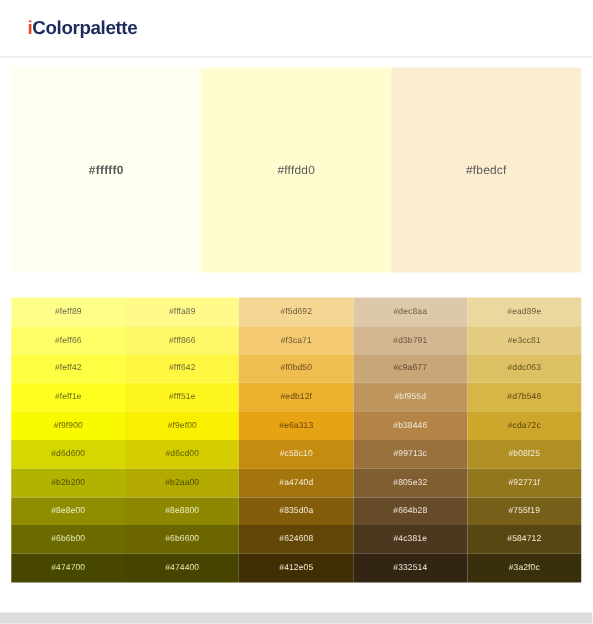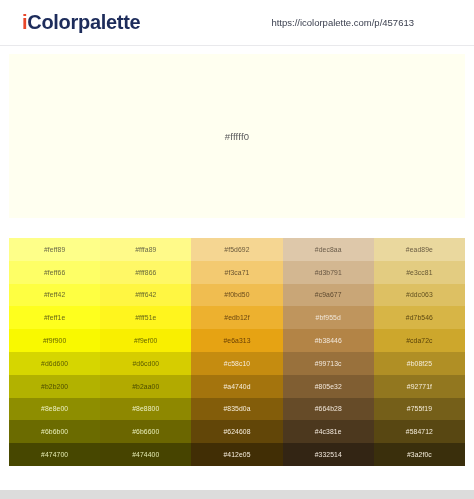--- a/index.html
+++ b/index.html
@@ -19,21 +19,21 @@
   #site-header {
     height: 46px;
     background: #ffffff;
     border-bottom: 1px solid #e9e9ec;
     display: flex;
     align-items: center;
     padding: 0 12px 0 22px;
     box-sizing: border-box;
   }
   #brand-logo {
-    font-size: 20px;
+    font-size: 15px;
     font-weight: bold;
     letter-spacing: -0.3px;
     white-space: nowrap;
   }
   #brand-logo .brand-i {
     color: #e8472a;
   }
   #brand-logo .brand-rest {
     color: #1d2c5b;
   }
@@ -103,26 +103,31 @@
     background: #dcdcdc;
   }
 </style>
 </head>
 <body>
 
 <header id="site-header">
   <div id="brand-logo">
     <span class="brand-i">i</span><span class="brand-rest">Colorpalette</span>
   </div>
-  <div id="palette-url">https://icolorpalette.com/p/457613</div>
 </header>
 
 <section id="main-palette">
-    <div class="main-swatch" style="background: rgb(255, 255, 240);">
+    <div class="main-swatch" style="background: rgb(255, 255, 240); font-weight: bold;">
       <span class="main-swatch-label" style="color: rgb(88, 88, 90);">#fffff0</span>
+    </div>
+    <div class="main-swatch" style="background: rgb(255, 253, 208);">
+      <span class="main-swatch-label" style="color: rgb(88, 88, 90);">#fffdd0</span>
+    </div>
+    <div class="main-swatch" style="background: rgb(251, 237, 207);">
+      <span class="main-swatch-label" style="color: rgb(88, 88, 90);">#fbedcf</span>
     </div>
   </section>
 
 <section id="shade-grid">
     <div class="shade-row">
       <div class="shade-cell" style="background: rgb(254, 255, 137);">
         <span class="shade-label" style="color: rgb(107, 107, 74);">#feff89</span>
       </div>
       <div class="shade-cell" style="background: rgb(255, 250, 137);">
         <span class="shade-label" style="color: rgb(107, 107, 74);">#fffa89</span>

